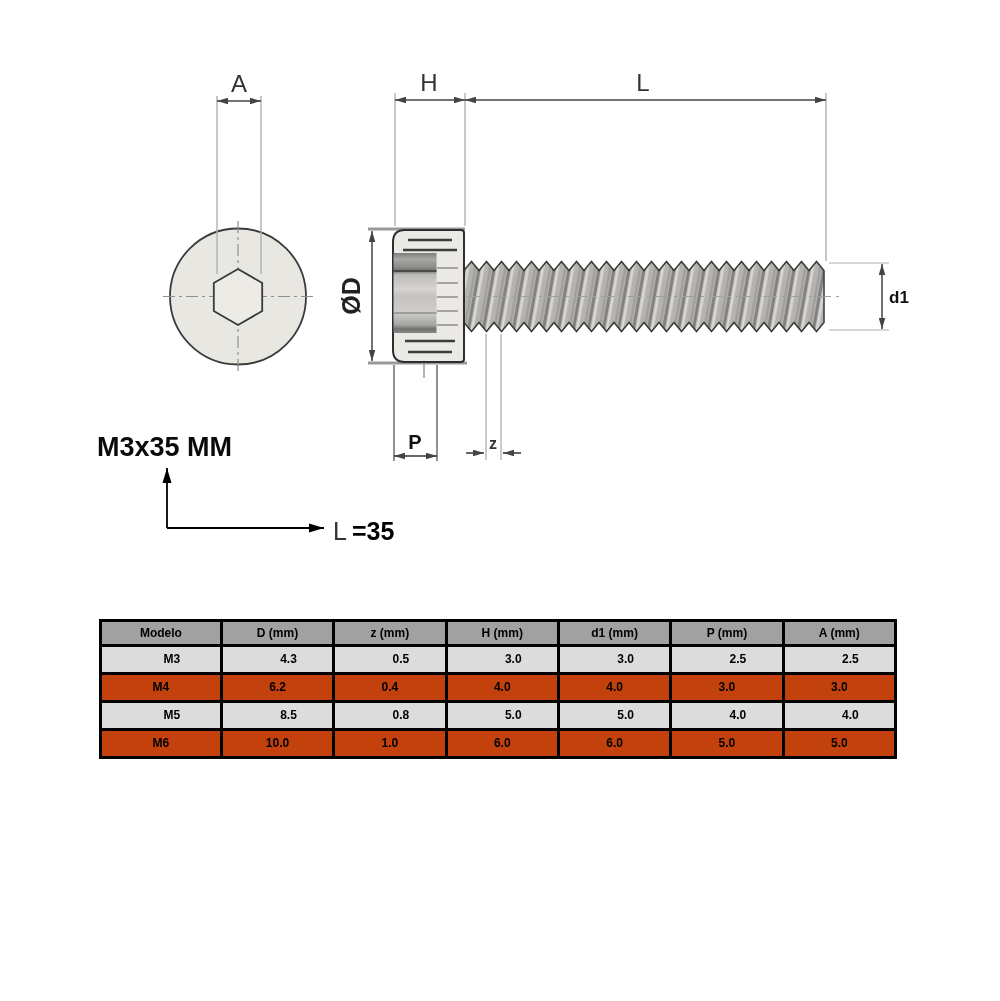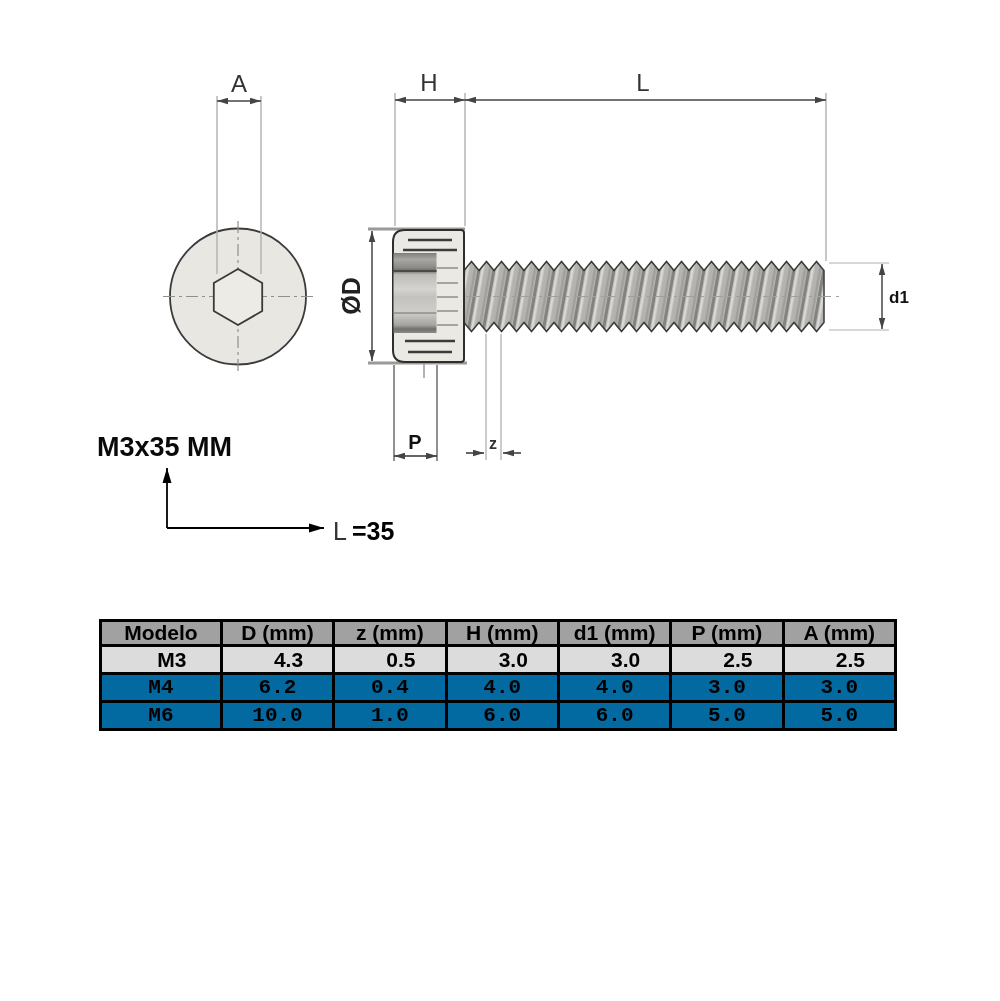--- a/index.html
+++ b/index.html
@@ -6,25 +6,25 @@
   .canvas{position:relative;width:1000px;height:1001px;background:#ffffff;overflow:hidden;
           font-family:"Liberation Sans",sans-serif;}
   svg text{font-family:"Liberation Sans",sans-serif;}
   .dimlabel{font-size:24px;fill:#333;}
   .boldlabel{fill:#111;font-weight:bold;}
 
   
   .spec-table{position:absolute;left:99px;top:619px;width:798px;border-collapse:collapse;
               table-layout:fixed;}
   .spec-table th,.spec-table td{border:3px solid #000;text-align:center;vertical-align:middle;
-              font-weight:bold;font-size:21px;color:#000;padding:0;height:25px;line-height:25px;}
+              font-weight:bold;font-size:12px;color:#000;padding:0;height:25px;line-height:25px;}
   .spec-table th{height:22px;line-height:22px;background:#a1a1a1;}
   .spec-table col.c-model{width:15.2%;}
   .spec-table tr.row-light td{background:#dcdcdc;padding-left:22px;}
-  .spec-table tr.row-dark td{background:#0369a1;font-family:Liberation Mono, monospace;}
+  .spec-table tr.row-dark td{background:#c2410c;}
 </style>
 </head>
 <body>
 
 <div class="canvas">
 
   <svg width="1000" height="610" viewBox="0 0 1000 610" style="position:absolute;left:0;top:0;">
     <defs>
       <marker id="arr" viewBox="0 0 10 6" refX="10" refY="3" markerWidth="11" markerHeight="7" markerUnits="userSpaceOnUse" orient="auto-start-reverse">
         <path d="M0,0 L10,3 L0,6 Z" fill="#444"></path>
@@ -182,20 +182,29 @@
       </tr>
       <tr class="row-dark">
         <td>M4</td>
         <td>6.2</td>
         <td>0.4</td>
         <td>4.0</td>
         <td>4.0</td>
         <td>3.0</td>
         <td>3.0</td>
       </tr>
+      <tr class="row-light">
+        <td>M5</td>
+        <td>8.5</td>
+        <td>0.8</td>
+        <td>5.0</td>
+        <td>5.0</td>
+        <td>4.0</td>
+        <td>4.0</td>
+      </tr>
       <tr class="row-dark">
         <td>M6</td>
         <td>10.0</td>
         <td>1.0</td>
         <td>6.0</td>
         <td>6.0</td>
         <td>5.0</td>
         <td>5.0</td>
       </tr>
     </tbody>

